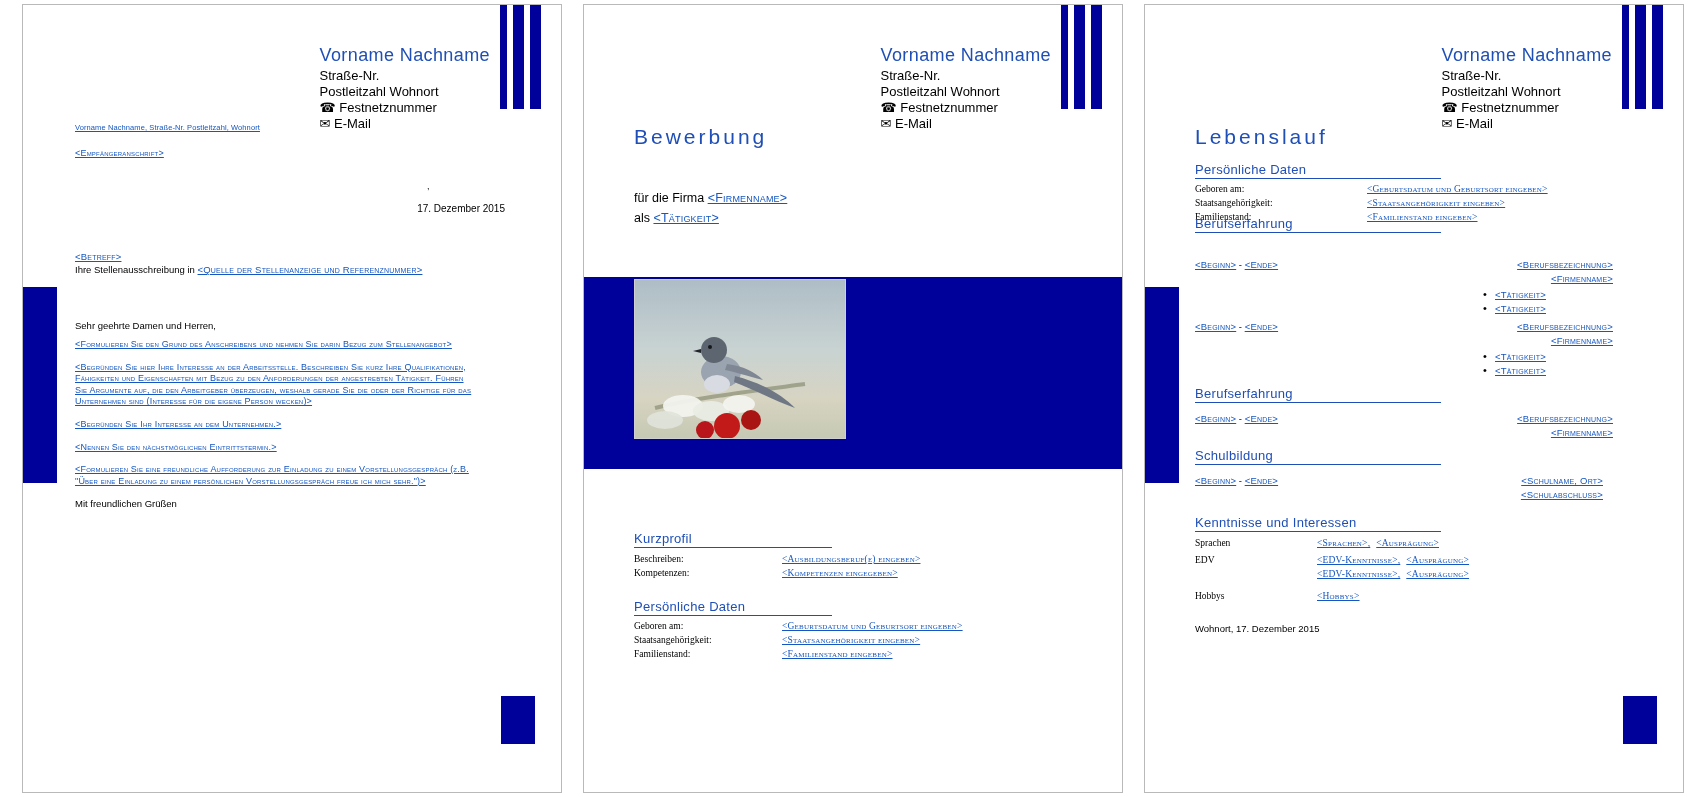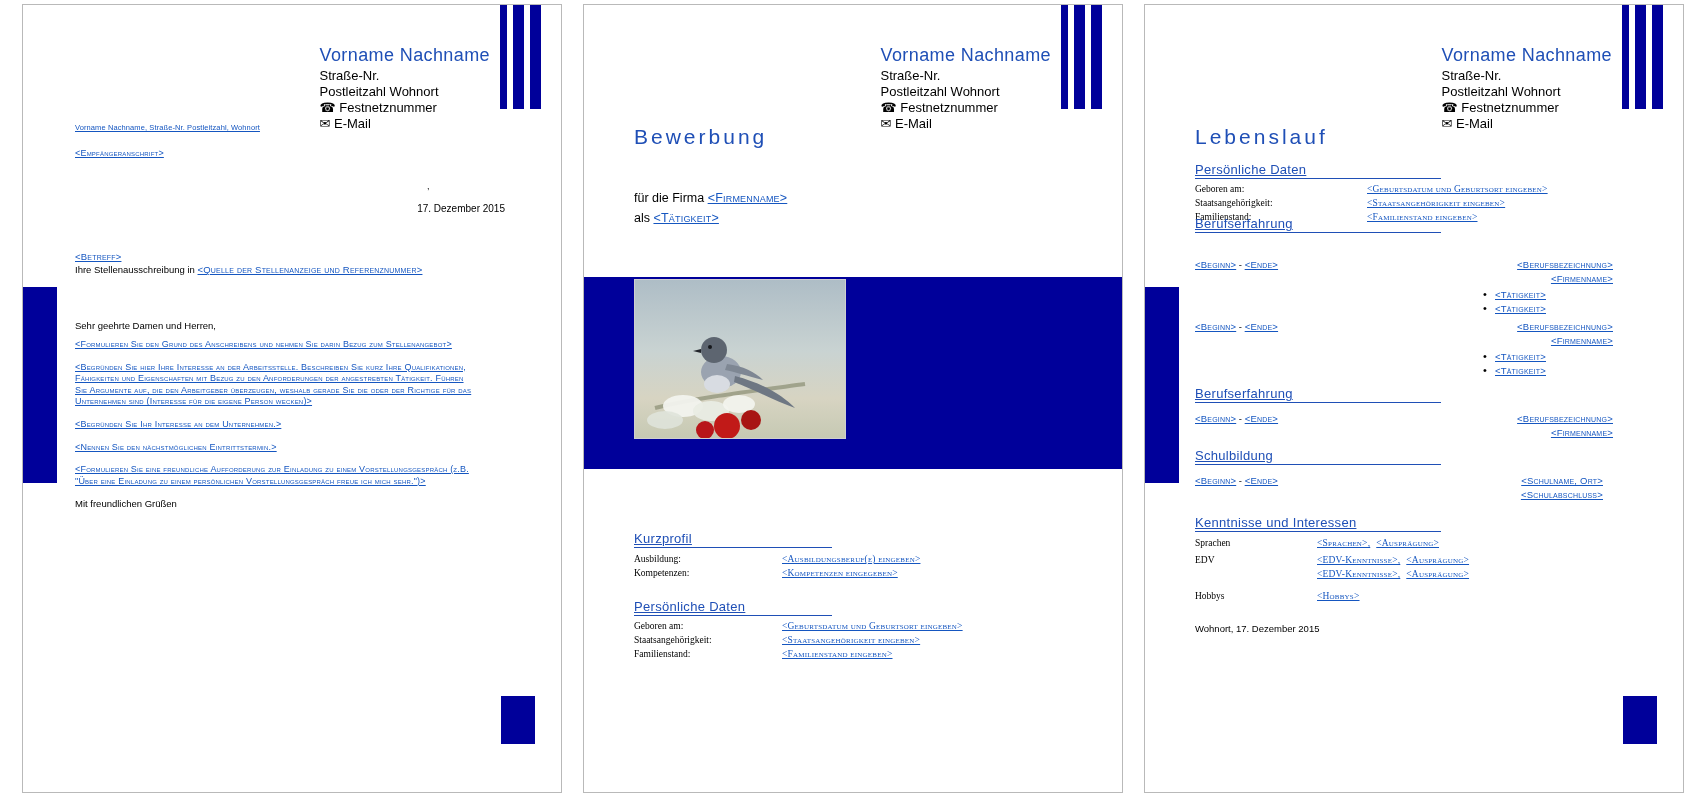--- a/index.html
+++ b/index.html
@@ -113,21 +113,20 @@
     letter-spacing: 3px;
   }
 
   .sec-title {
     font-size: 13px;
     color: #1f4fb6;
     border-bottom: 1px solid #1f4fb6;
     display: inline-block;
     padding-bottom: 1px;
     letter-spacing: .3px;
-    text-decoration: underline;
   }
 
   
   .sender {
     position: absolute;
     left: 52px;
     top: 118px;
     font-size: 7.5px;
     color: #1556c0;
     text-decoration: underline;
@@ -365,21 +364,21 @@
         <path d="M92 84 C108 86 120 92 128 100 C112 96 100 92 90 90 Z" fill="#7e8793"></path>
         <ellipse cx="82" cy="104" rx="13" ry="9" fill="#d8dce2"></ellipse>
       </svg>
     </div>
 
     <div class="cv-sec" style="top:524px;">
       <span class="sec-title" style="width:198px;">Kurzprofil</span>
     </div>
     <div class="kv" style="left:50px; top:549px; width:420px;">
       <div class="row">
-        <span class="k" style="width:148px;">Ausbildung:</span>
+        <span class="k" style="width:148px;">Beschreiben:</span>
         <span class="ph">&lt;Ausbildungsberuf(e) eingeben&gt;</span>
       </div>
       <div class="row">
         <span class="k" style="width:148px;">Kompetenzen:</span>
         <span class="ph">&lt;Kompetenzen eingegeben&gt;</span>
       </div>
     </div>
 
     <div class="cv-sec" style="top:592px;">
       <span class="sec-title" style="width:198px;">Persönliche Daten</span>

